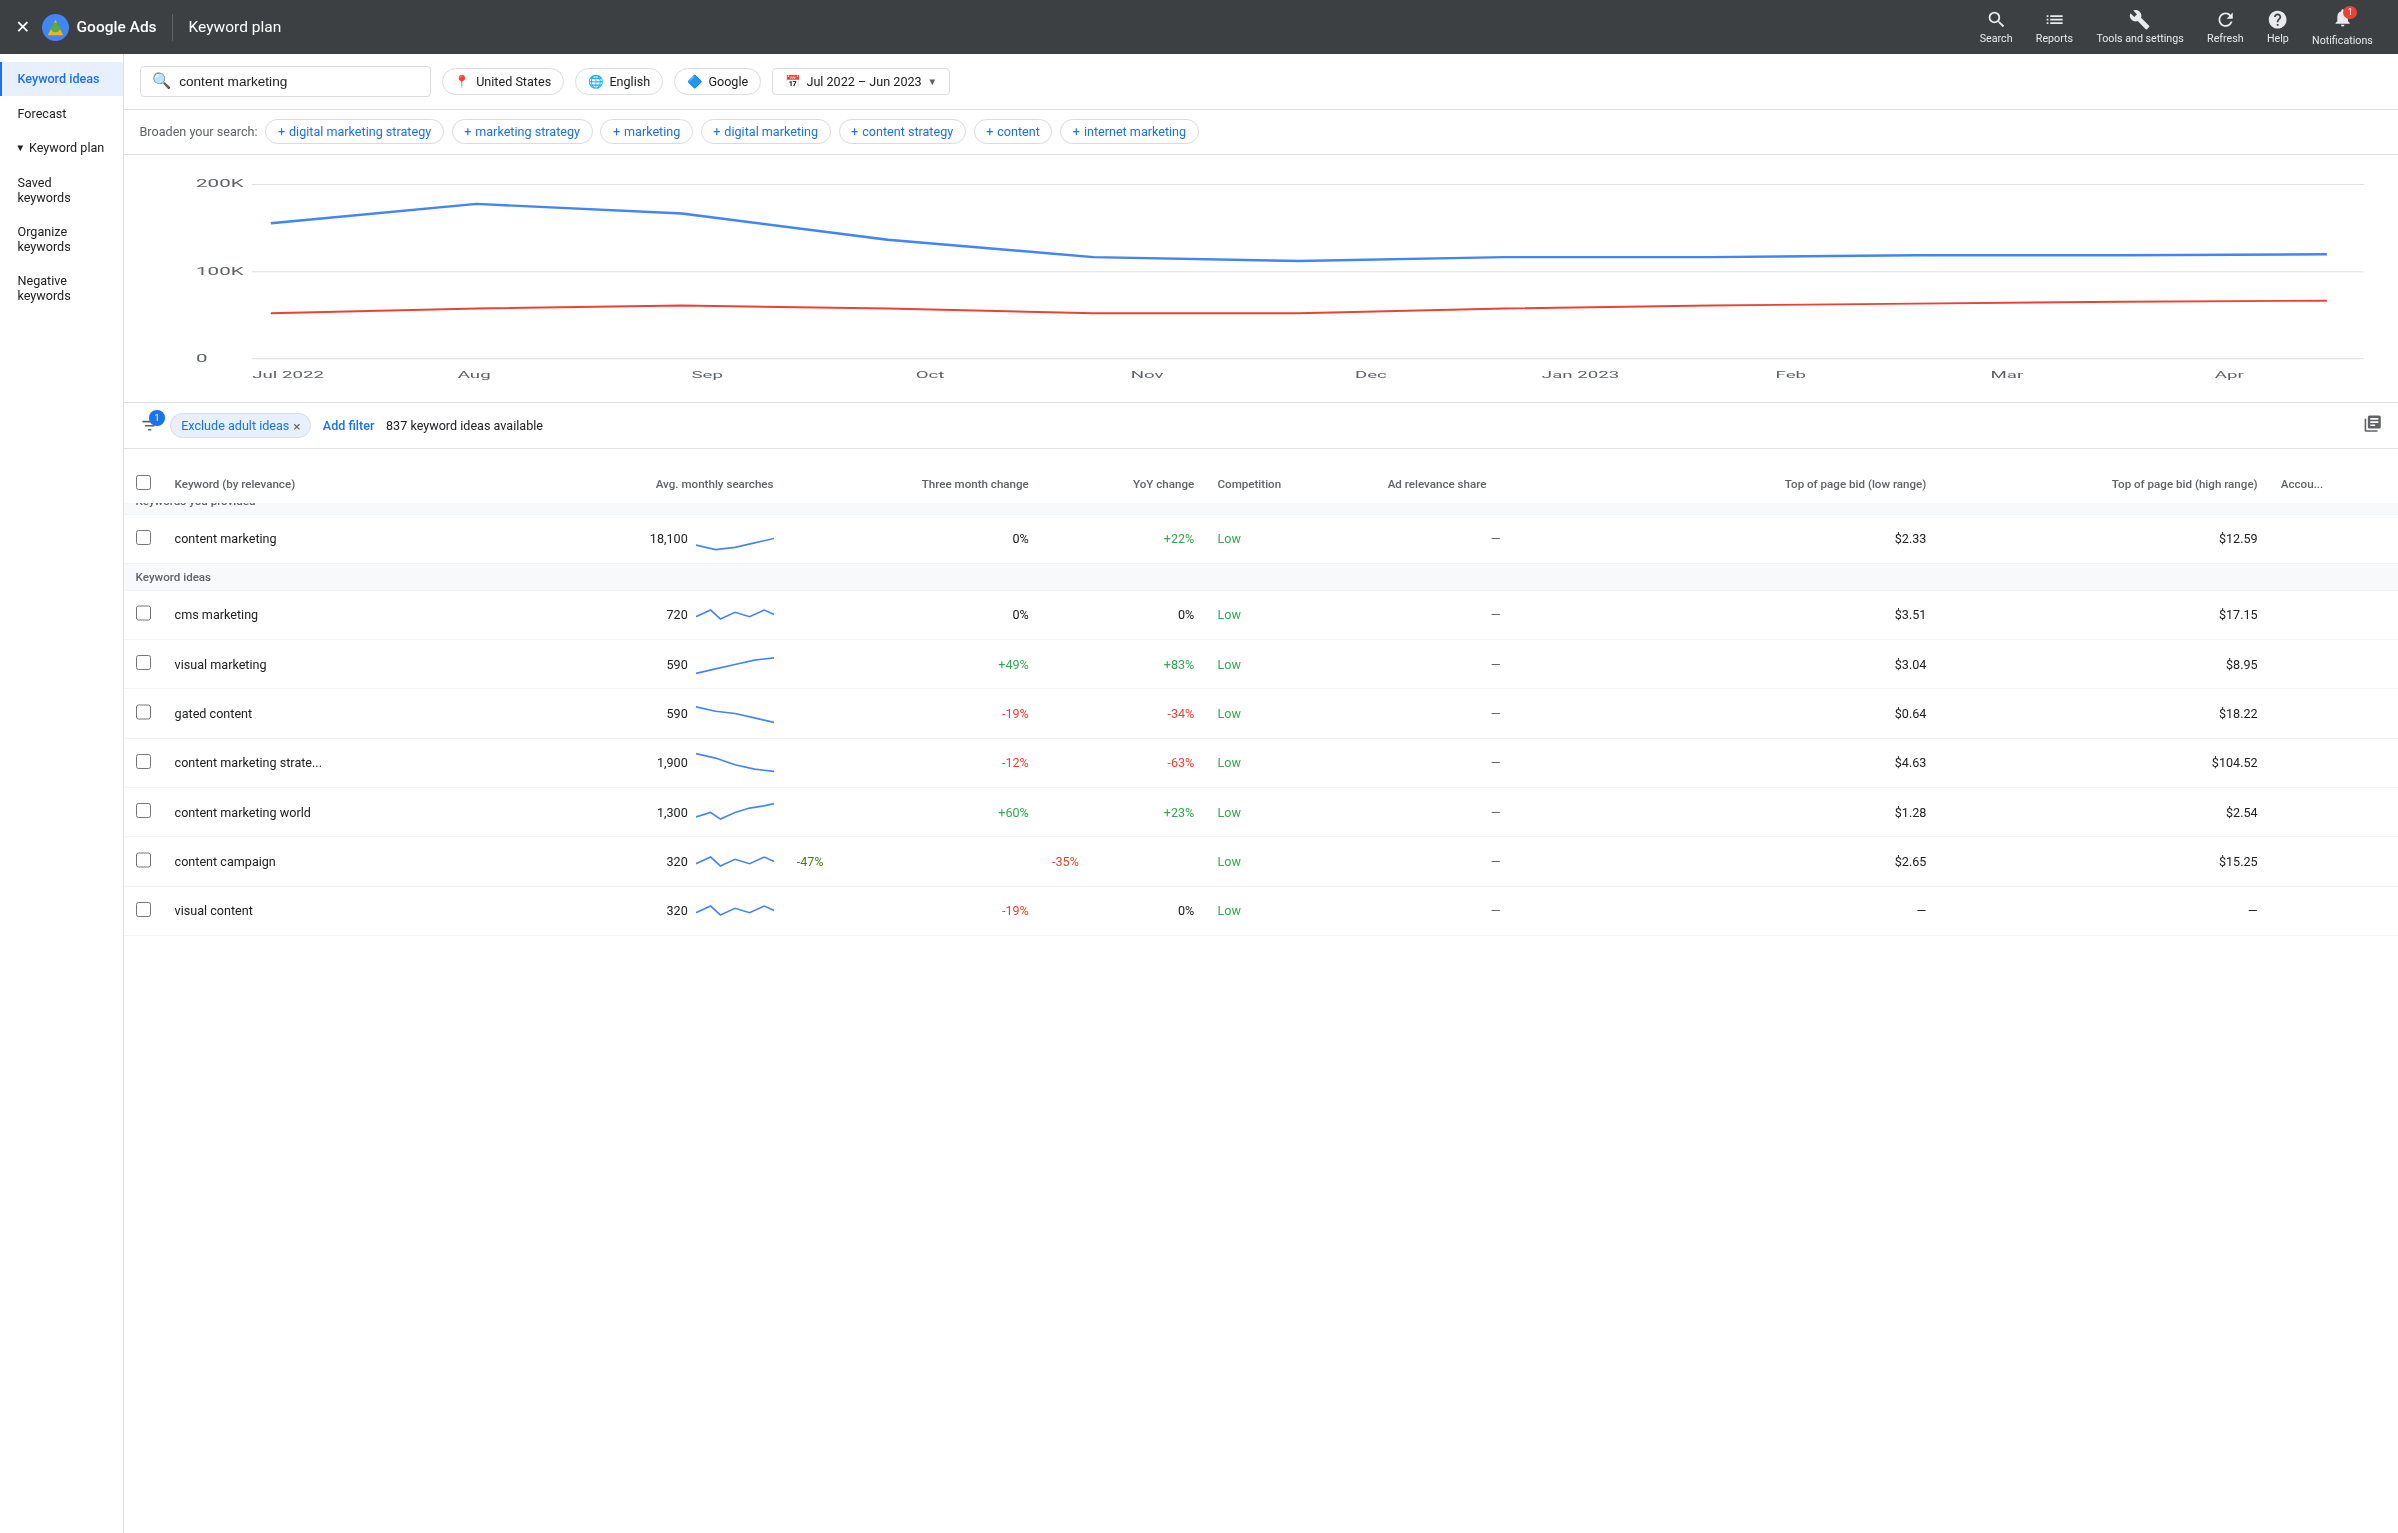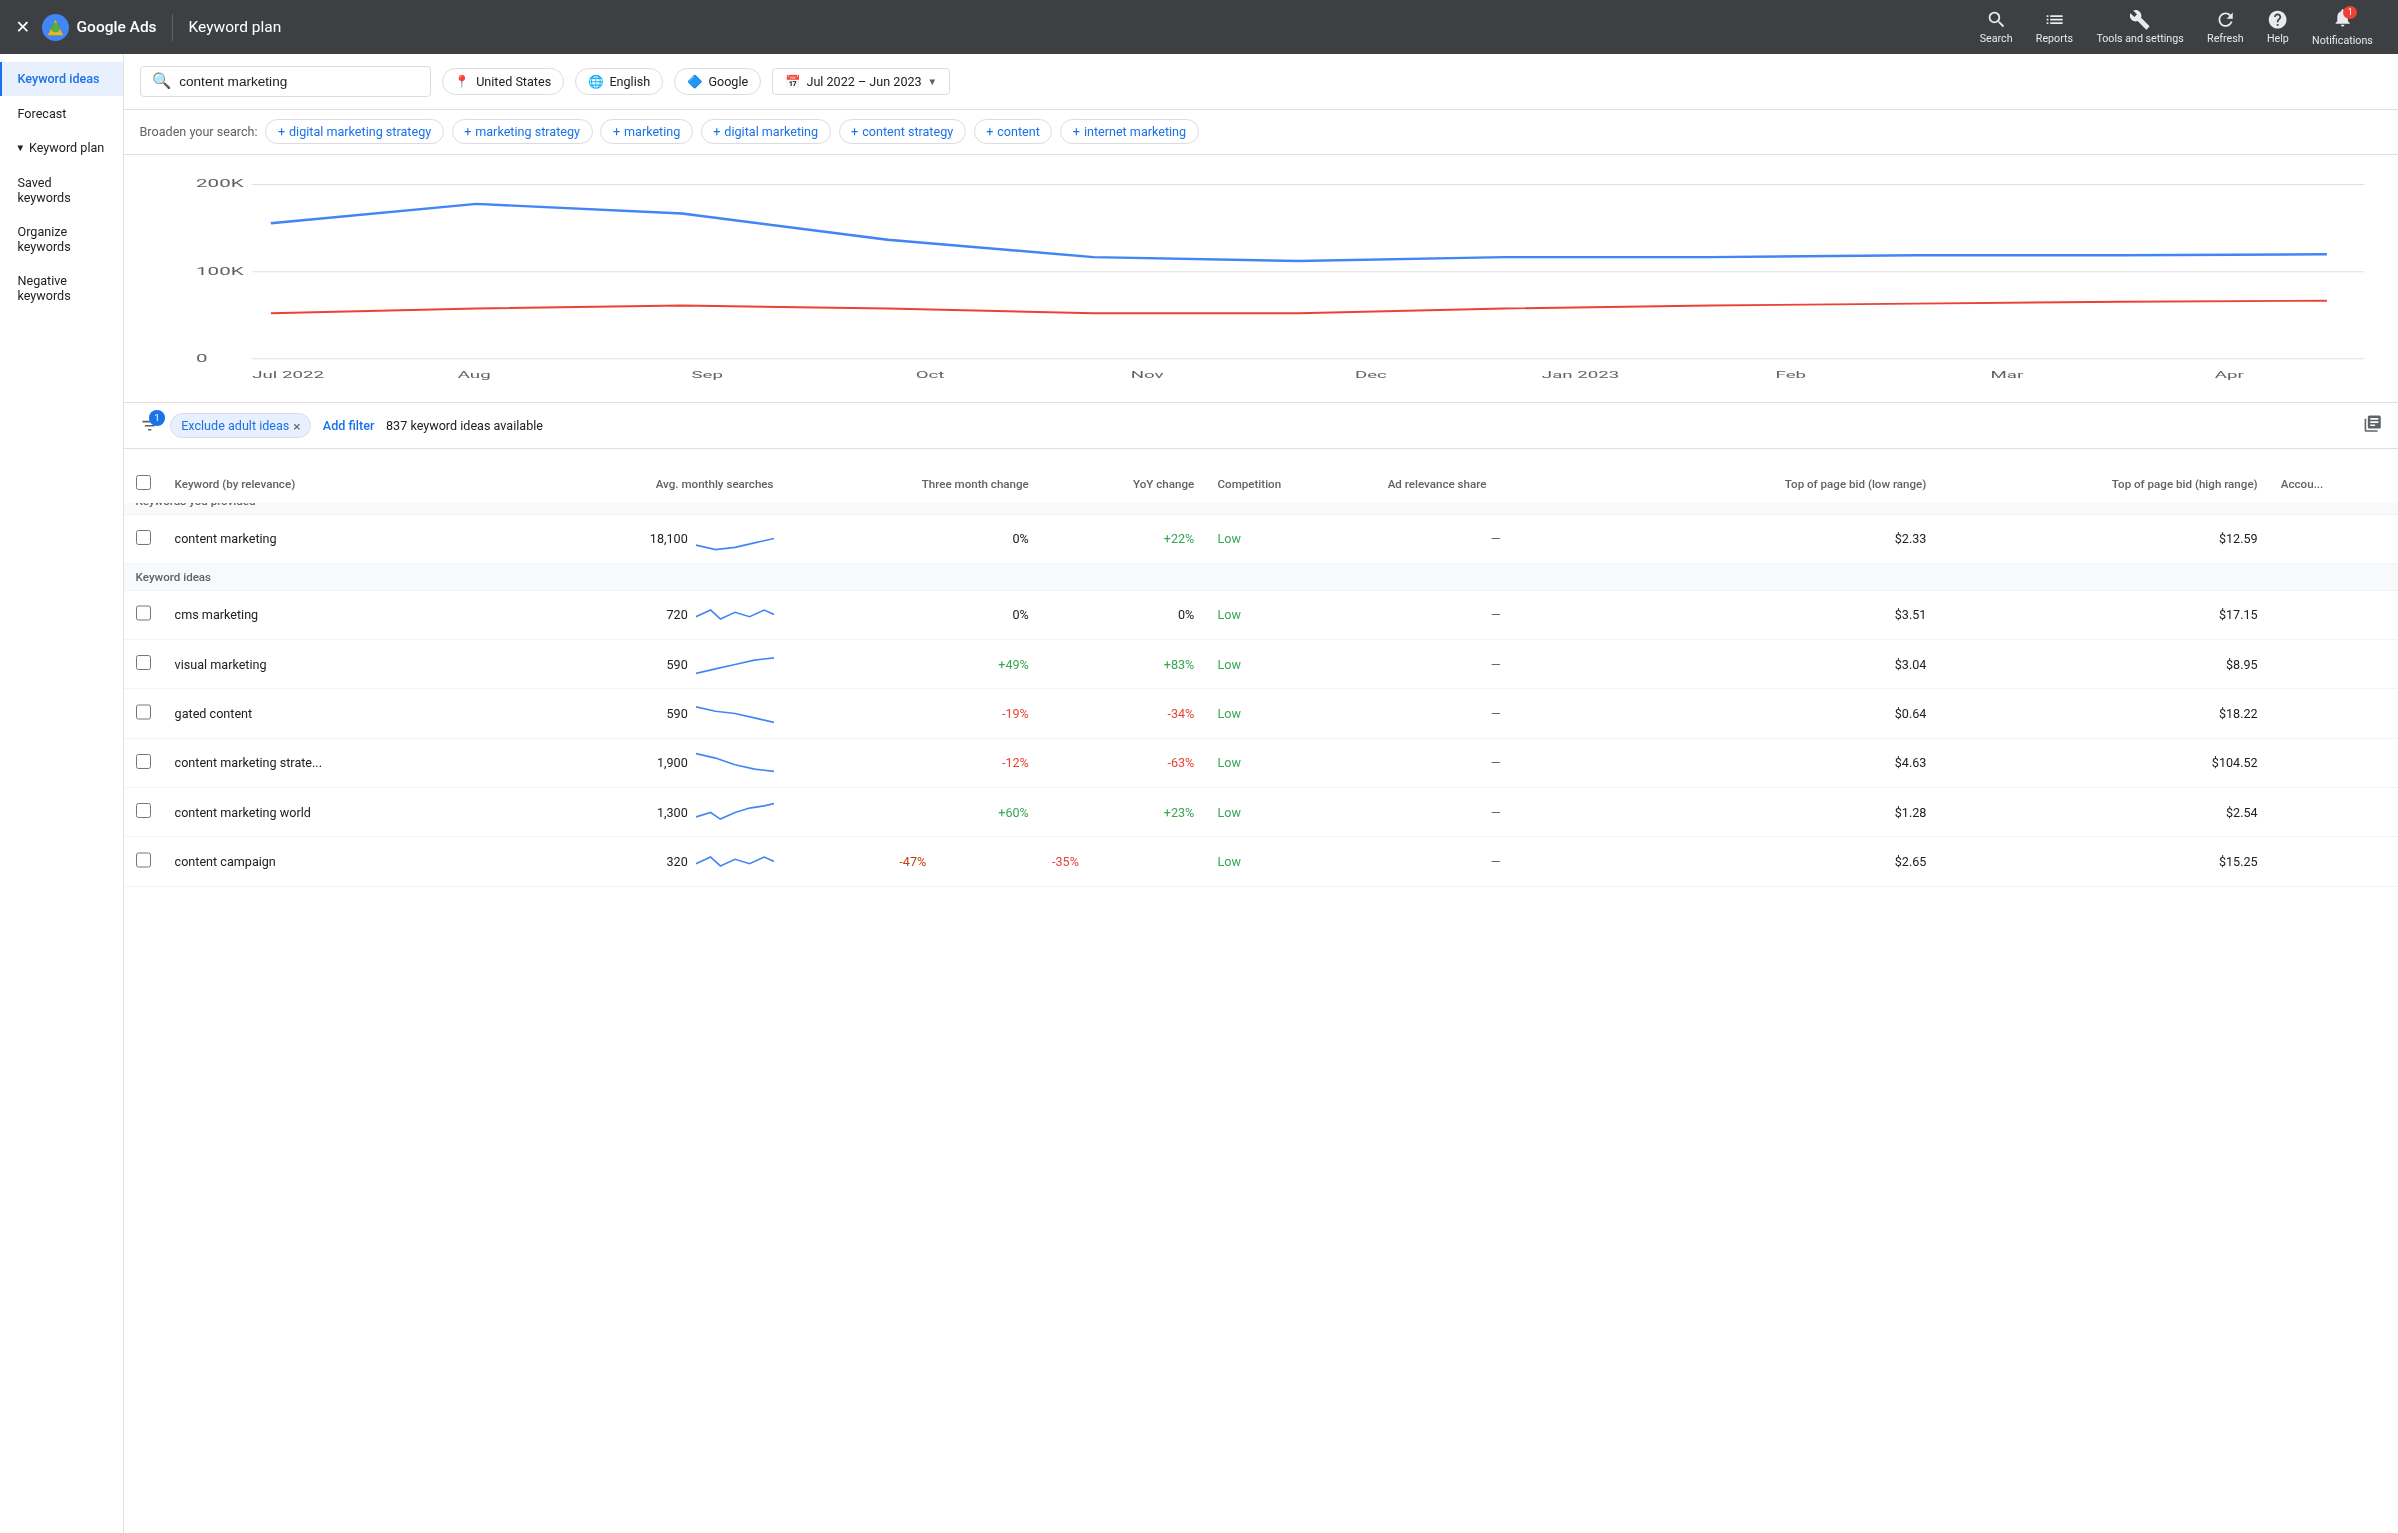--- a/index.html
+++ b/index.html
@@ -467,26 +467,49 @@
         content campaign
       </td>
       <td style="text-align:right;">
         <div style="display:flex;align-items:center;justify-content:flex-end;gap:7.8px;">
           <span>320</span>
           <svg class="sparkline" viewBox="0 0 80 28" preserveAspectRatio="none">
                     <polyline points="0,16  15,10  25,18  40,12  55,16  70,10  80,14" fill="none" stroke="#4285f4" stroke-width="1.5"></polyline>
                   </svg>
         </div>
       </td>
-      <td style="text-align:center;color:#c2410c">-47%</td>
+      <td style="text-align:left;color:#4d7c0f">-47%</td>
       <td style="color:#ea4335">-35%</td>
       <td class="comp-low">Low</td>
       <td class="dash-cell">—</td>
       <td style="text-align:right;">$2.65</td>
       <td style="text-align:right;">$15.25</td>
       <td></td>
     </tr>
+            <tr>
+      <td>
+        <input type="checkbox" class="checkbox" style="">
+      </td>
+      <td class="kw-name">
+        visual content
+      </td>
+      <td style="text-align:right;">
+        <div style="display:flex;align-items:center;justify-content:flex-end;gap:7.8px;">
+          <span>320</span>
+          <svg class="sparkline" viewBox="0 0 80 28" preserveAspectRatio="none">
+                    <polyline points="0,16  15,10  25,18  40,12  55,16  70,10  80,14" fill="none" stroke="#4285f4" stroke-width="1.5"></polyline>
+                  </svg>
+        </div>
+      </td>
+      <td style="text-align:right;color:#ea4335">-19%</td>
+      <td style="text-align:right;">0%</td>
+      <td class="comp-low">Low</td>
+      <td class="dash-cell">—</td>
+      <td style="text-align:right;">—</td>
+      <td style="text-align:right;">—</td>
+      <td></td>
+    </tr>
           </tbody>
       </table>
     </div>
   </main>
 </div>
 
 
 </body></html>

